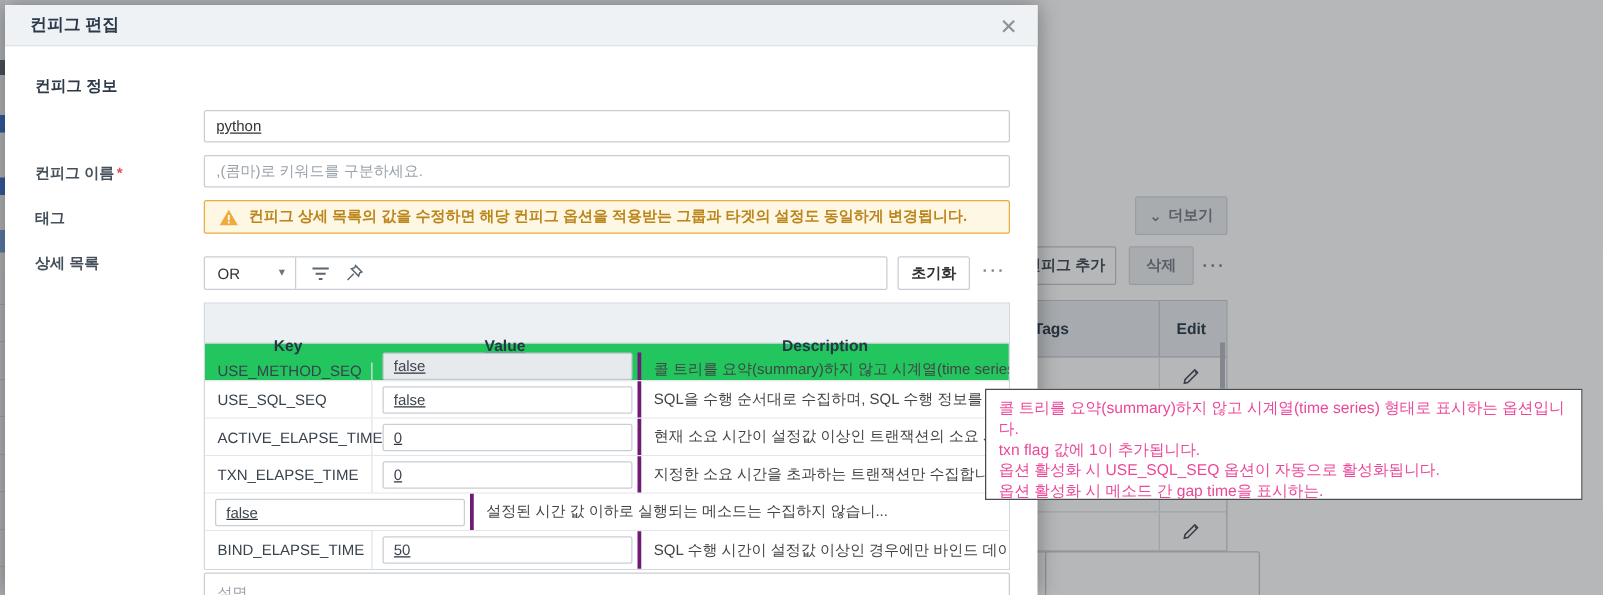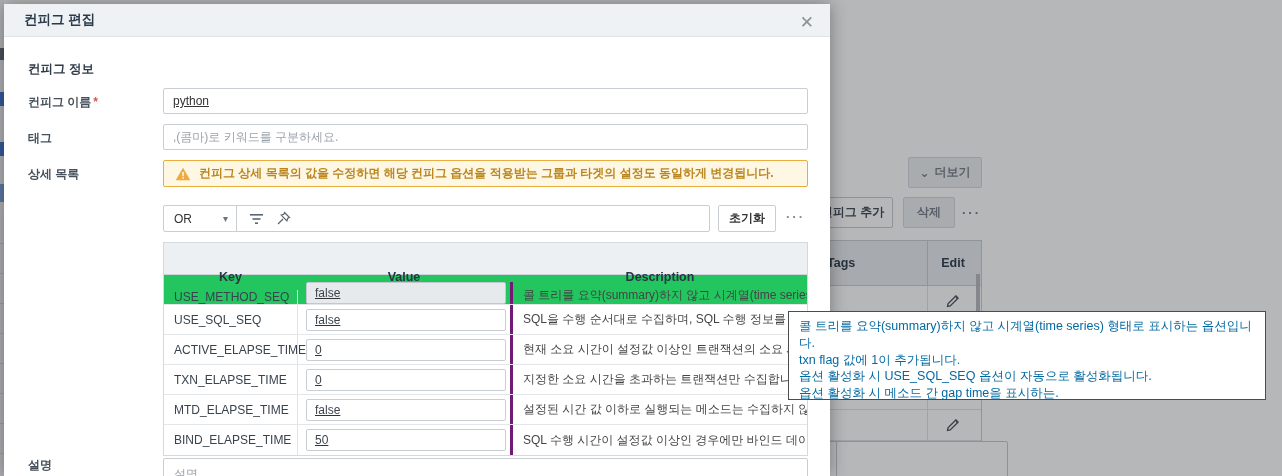--- a/index.html
+++ b/index.html
@@ -42,21 +42,21 @@
     z-index:10; box-shadow:0 0 16px rgba(0,0,0,0.35);padding-left:32px;
   }
   .modal-header {
     position:absolute; left:0; top:0; width:100%; height:33px; background:#eff2f5;
     border-bottom:1px solid #dfe3e7; display:flex; align-items:center;
   }
   .modal-title { padding-left:20px; font-size:13.5px; font-weight:700; color:#2b3a4a; }
   .modal-close { position:absolute; right:12px; top:6px; font-size:17px; color:#8b9299; cursor:pointer; padding:2px 4px; }
 
   .section-title { position:absolute; left:24px; top:57px; font-size:12.5px; font-weight:700; color:#2e3a47; }
-  .fld-label { position:absolute; left:24px; font-size:12px; font-weight:600; color:#45505b; }
+  .fld-label { position:absolute; left:24px; font-size:12px; font-weight:600; color:#45505b;margin-top:36px; }
   .req { color:#e05252; margin-left:2px; }
 
   .txt-input {
     position:absolute; left:159px; width:645px; height:26px; border:1px solid #c9ced4;
     border-radius:2px; padding:0 9px; font-size:12px; color:#333;
     font-family:"Liberation Sans","DejaVu Sans",sans-serif; outline:none; background:#fff;
   }
   .txt-input::placeholder { color:#9aa2ab; }
 
   .warnbox {
@@ -108,21 +108,21 @@
   .desc-area {
     position:absolute; left:159px; top:454px; width:645px; height:40px; border:1px solid #c9ced4;
     border-radius:2px; padding:7px 10px; font-size:12px; resize:none; outline:none;
     font-family:"Liberation Sans","DejaVu Sans",sans-serif; color:#333;
   }
   .desc-area::placeholder { color:#9aa2ab; }
 
   
   .tooltip {
     position:absolute; left:788px; top:311px; width:478px; height:89px; background:#fff;
-    border:1px solid #4a4d50; z-index:20; padding:6px 10px; font-size:12.5px; color:#0369a1;
+    border:1px solid #4a4d50; z-index:20; padding:6px 10px; font-size:12.5px; color:#ec4899;
     line-height:16.8px; overflow:hidden;
   }
 
   svg { display:block; }
 </style>
 </head>
 <body>
 
 <div class="stage">
 
@@ -280,21 +280,20 @@
         <div class="c-desc col-desc">현재 소요 시간이 설정값 이상인 트랜잭션의 소요 시간을 전...</div>
       </div>
       <div class="t-row">
         <div class="c-key col-key">TXN_ELAPSE_TIME</div>
         <div class="c-val col-val">
             <input class="val-input" value="0" style="">
           </div>
         <div class="c-desc col-desc">지정한 소요 시간을 초과하는 트랜잭션만 수집합니다. (단위...</div>
       </div>
       <div class="t-row">
-        <div class="c-key col-key">MTD_ELAPSE_TIME</div>
         <div class="c-val col-val">
             <input class="val-input" value="false" style="">
           </div>
         <div class="c-desc col-desc">설정된 시간 값 이하로 실행되는 메소드는 수집하지 않습니...</div>
       </div>
       <div class="t-row">
         <div class="c-key col-key">BIND_ELAPSE_TIME</div>
         <div class="c-val col-val">
             <input class="val-input" value="50" style="">
           </div>

